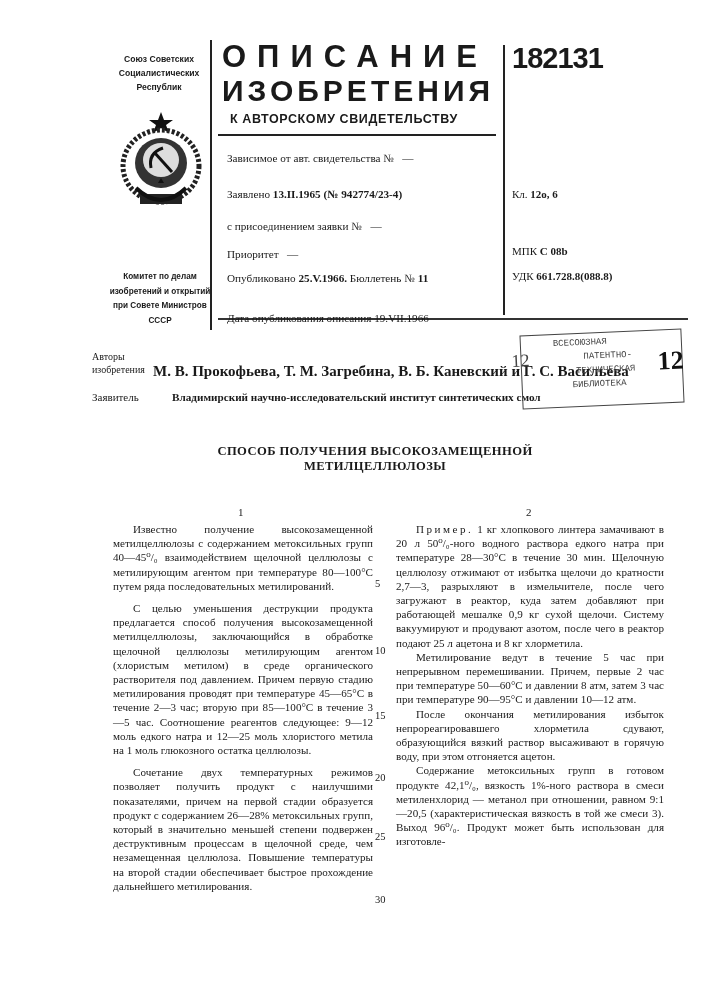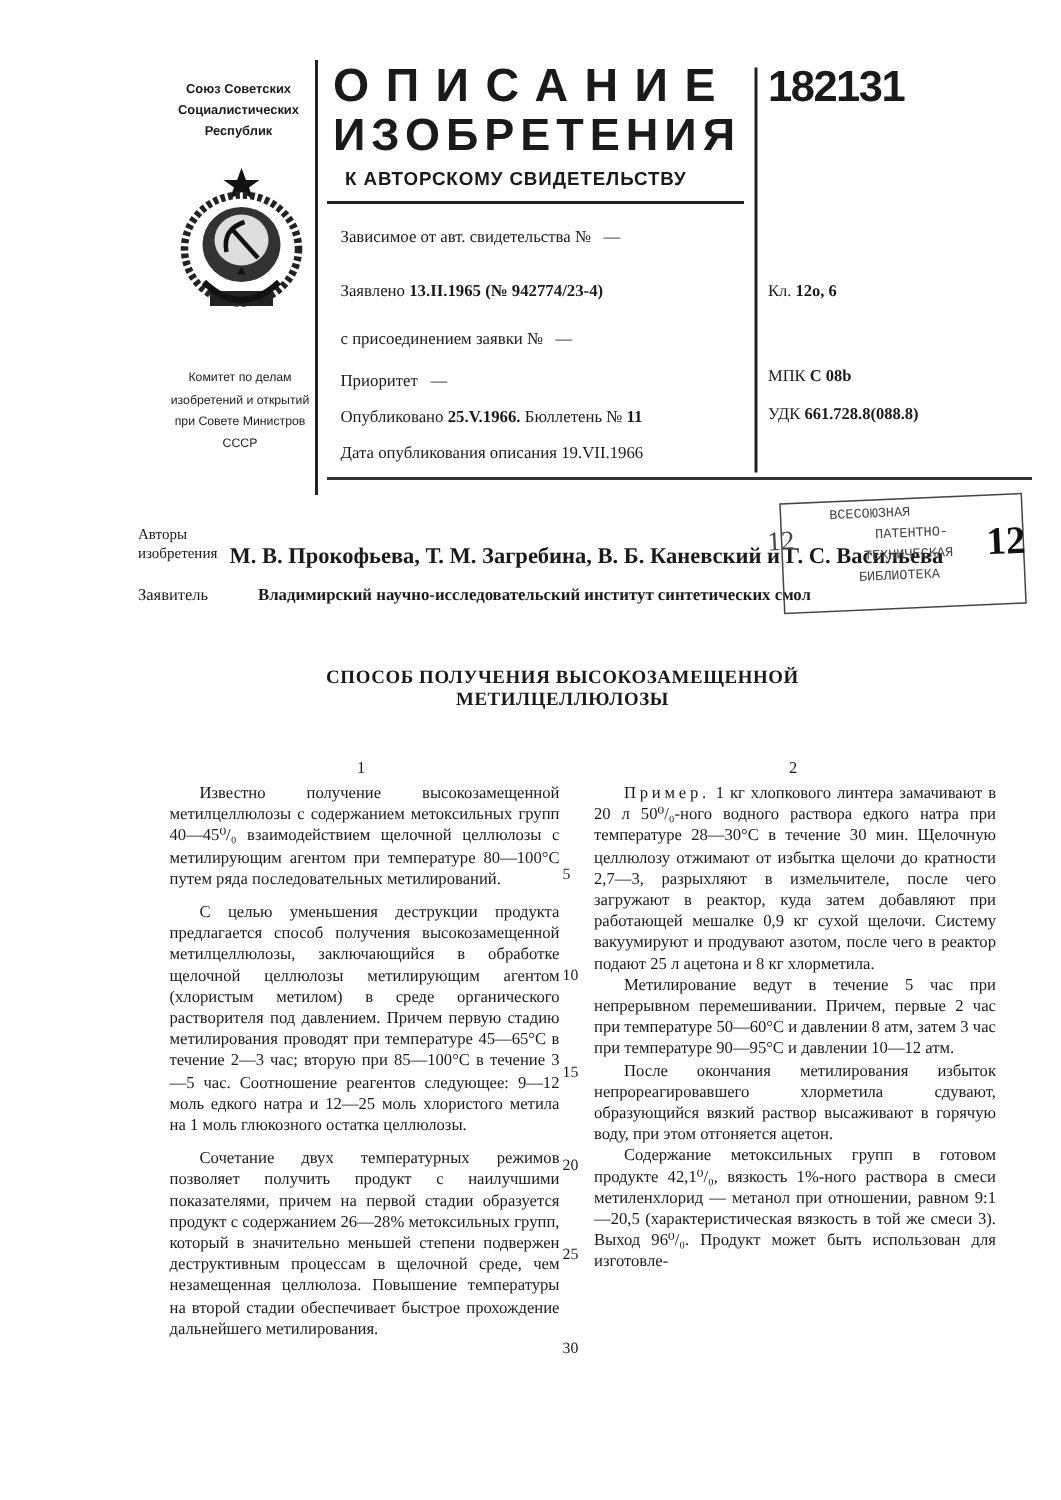--- a/index.html
+++ b/index.html
@@ -3,22 +3,22 @@
 <meta charset="utf-8">
 <style>
   html, body { margin:0; padding:0; background:#ffffff; }
   body { width:707px; height:1000px; position:relative; overflow:hidden; color:#1a1a1a;
          font-family:"Liberation Serif", "DejaVu Serif", serif; }
   .abs { position:absolute; }
   .left-head { left:100px; top:52px; width:118px; text-align:center;
                font-family:"Liberation Sans","DejaVu Sans",sans-serif; font-weight:bold;
                font-size:8.6px; line-height:14px; }
   .emblem { left:118px; top:108px; width:86px; height:110px; }
-  .committee { left:98px; top:245px; width:124px; text-align:center;
-               font-family:"Liberation Sans","DejaVu Sans",sans-serif; font-weight:normal;
+  .committee { left:98px; top:270px; width:124px; text-align:center;
+               font-family:"Liberation Sans","DejaVu Sans",sans-serif; font-weight:bold;
                font-size:8.2px; line-height:14.5px; }
   .vline1 { left:210px; top:40px; width:1.5px; height:290px; background:#222; }
   .vline2 { left:503px; top:45px; width:1.5px; height:270px; background:#222; }
   .hline-top { left:218px; top:134px; width:278px; height:2px; background:#222; }
   .hline-bottom { left:218px; top:318px; width:470px; height:2px; background:#333; }
   .title1 { left:222px; top:40px; font-family:"Liberation Sans","DejaVu Sans",sans-serif; font-weight:bold;
             font-size:31px; letter-spacing:11px; line-height:34px; }
   .title2 { left:222px; top:74px; font-family:"Liberation Sans","DejaVu Sans",sans-serif; font-weight:bold;
             font-size:30px; letter-spacing:4px; line-height:34px; }
   .title3 { left:230px; top:112px; font-family:"Liberation Sans","DejaVu Sans",sans-serif; font-weight:bold;
@@ -100,21 +100,21 @@
 </div>
 <div class="abs meta" style="top:248px">
   <span>Приоритет</span>&nbsp;&nbsp;&nbsp;<span>—</span>
 </div>
 <div class="abs meta" style="top:272px">
   <span>Опубликовано</span>
   <b>25.V.1966.</b>
   <span>Бюллетень №</span>
   <b>11</b>
 </div>
-<div class="abs meta" style="top:296px">
+<div class="abs meta" style="top:312px">
   <span>Дата опубликования описания</span>
   <span>19.VII.1966</span>
 </div>
 
 <div class="abs right-meta" style="top:188px">
   <span>Кл.</span>
   <b>12o, 6</b>
 </div>
 <div class="abs right-meta" style="top:245px">
   <span>МПК</span>

